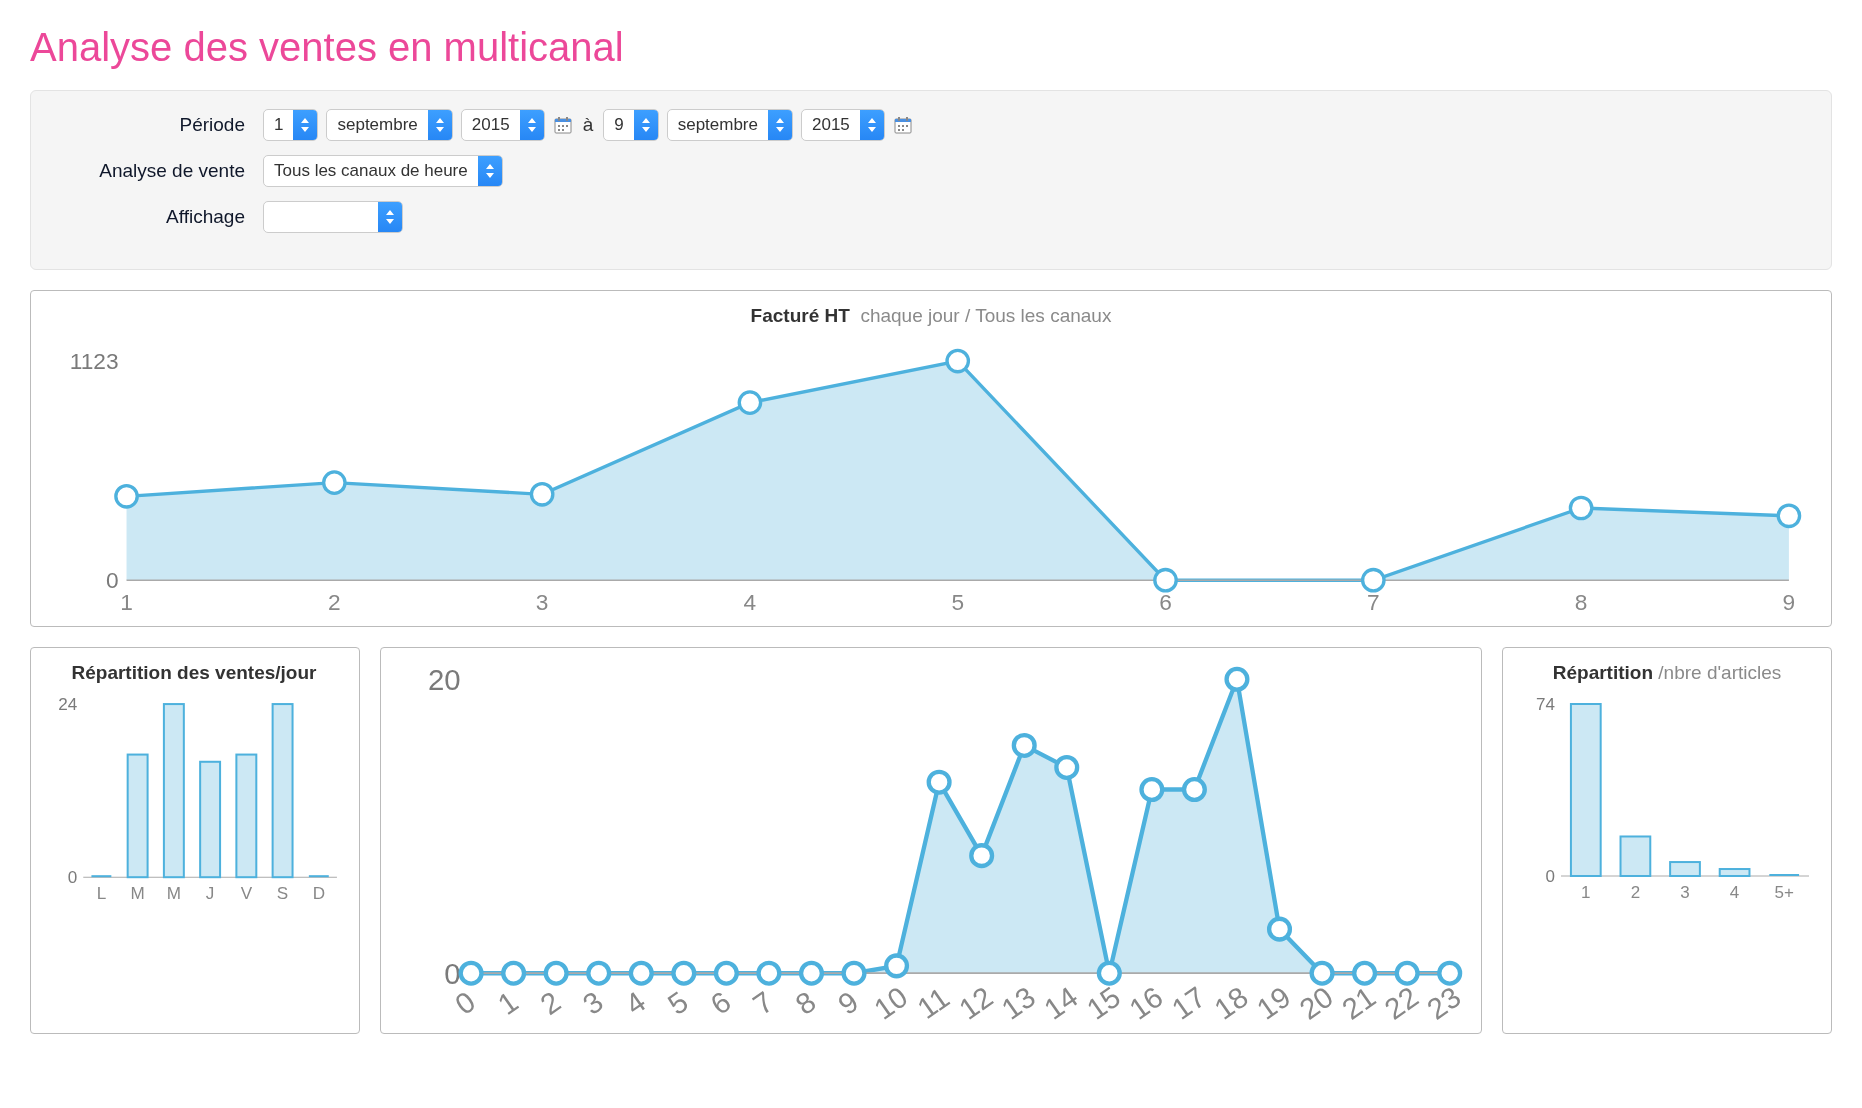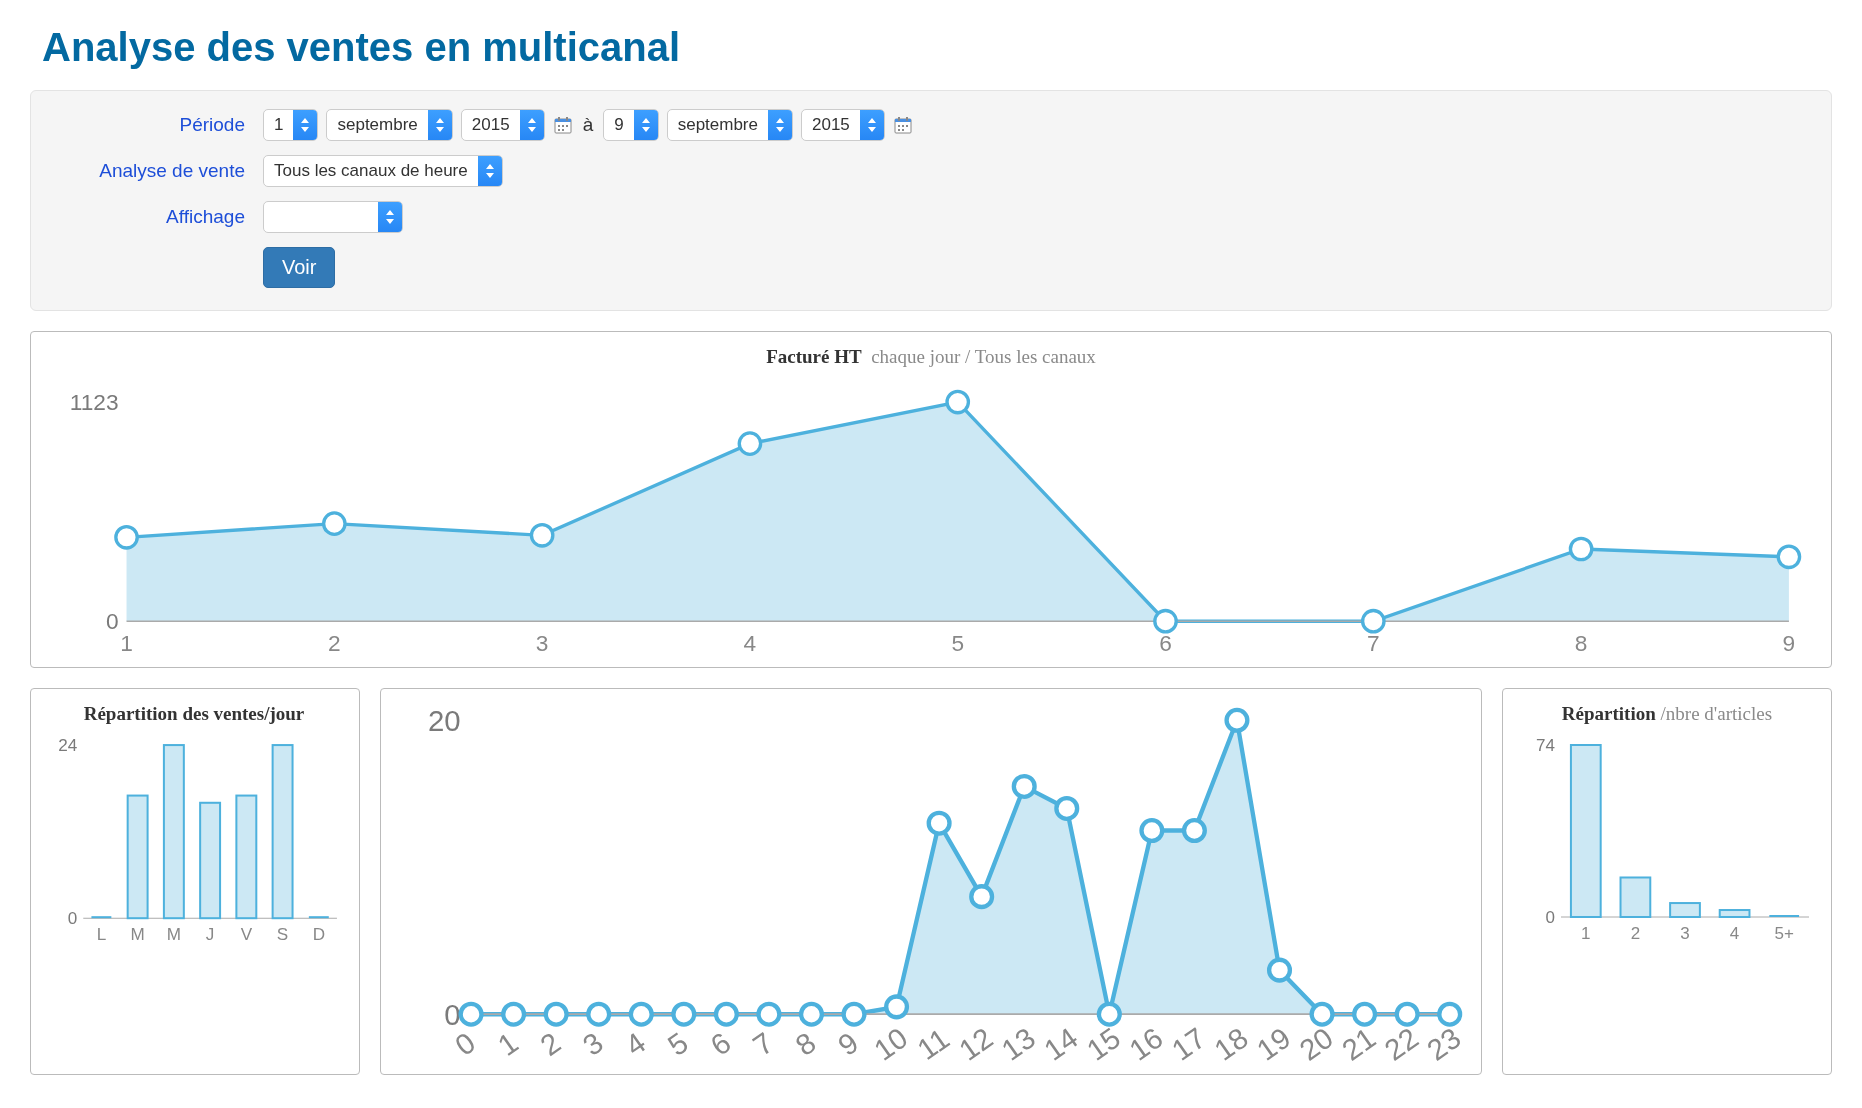--- a/index.html
+++ b/index.html
@@ -4,41 +4,41 @@
 <style>
   * { box-sizing: border-box; }
   body {
     margin: 0;
     padding: 20px 30px;
     font-family: -apple-system, "Helvetica Neue", Helvetica, Arial, sans-serif;
     background: #fff;
     color: #333;
   }
   h1 {
-    font-weight: 700;
-    color: #0369a1;
+    font-weight: 400;
+    color: #ec4899;
     font-size: 40px;
-    margin: 5px 0 20px 12px;
+    margin: 5px 0 20px 0;
   }
   .filter-panel {
     background: #f5f5f5;
     border: 1px solid #e3e3e3;
     border-radius: 6px;
     padding: 18px 22px 22px 22px;
   }
   .form-row {
     display: flex;
     align-items: center;
     margin-bottom: 14px;
   }
   .form-label {
     width: 210px;
     text-align: right;
     padding-right: 18px;
-    color: #1d4ed8;
+    color: #0f172a;
     font-size: 19px;
   }
   .form-controls {
     display: flex;
     align-items: center;
     gap: 8px;
   }
   .select-wrap {
     display: inline-flex;
     align-items: center;
@@ -84,21 +84,20 @@
   .chart-main-card {
     border: 1px solid #bbb;
     border-radius: 4px;
     margin-top: 20px;
     padding: 14px 18px 8px 18px;
   }
   .chart-title {
     text-align: center;
     font-size: 19px;
     margin-bottom: 10px;
-    font-family: Liberation Serif, serif;
   }
   .chart-title strong { color: #333; font-weight: 700; }
   .chart-title .sub { color: #8a8a8a; font-weight: 400; }
   .small-charts {
     display: flex;
     gap: 20px;
     margin-top: 20px;
   }
   .chart-card {
     border: 1px solid #bbb;
@@ -221,26 +220,20 @@
     <div class="form-label">Affichage</div>
     <div class="form-controls">
       <div class="select-wrap" style="min-width:140px;">
         <span class="value" style="flex:1;"></span>
         <span class="caret">
             <svg viewBox="0 0 10 14">
               <path d="M5 0 L9 5 H1 Z M5 14 L1 9 H9 Z"></path>
             </svg>
           </span>
       </div>
-    </div>
-  </div>
-  <div class="form-row" style="margin-bottom:0;">
-    <div class="form-label"></div>
-    <div class="form-controls">
-      <button class="btn-primary">Voir</button>
     </div>
   </div>
 </div>
 
 <div class="chart-main-card">
   <div class="chart-title">
     <strong>Facturé HT</strong>
     &nbsp;<span class="sub">chaque jour / Tous les canaux</span>
   </div>
   <svg class="chart" id="svg-main" viewBox="0 0 1320 210">

